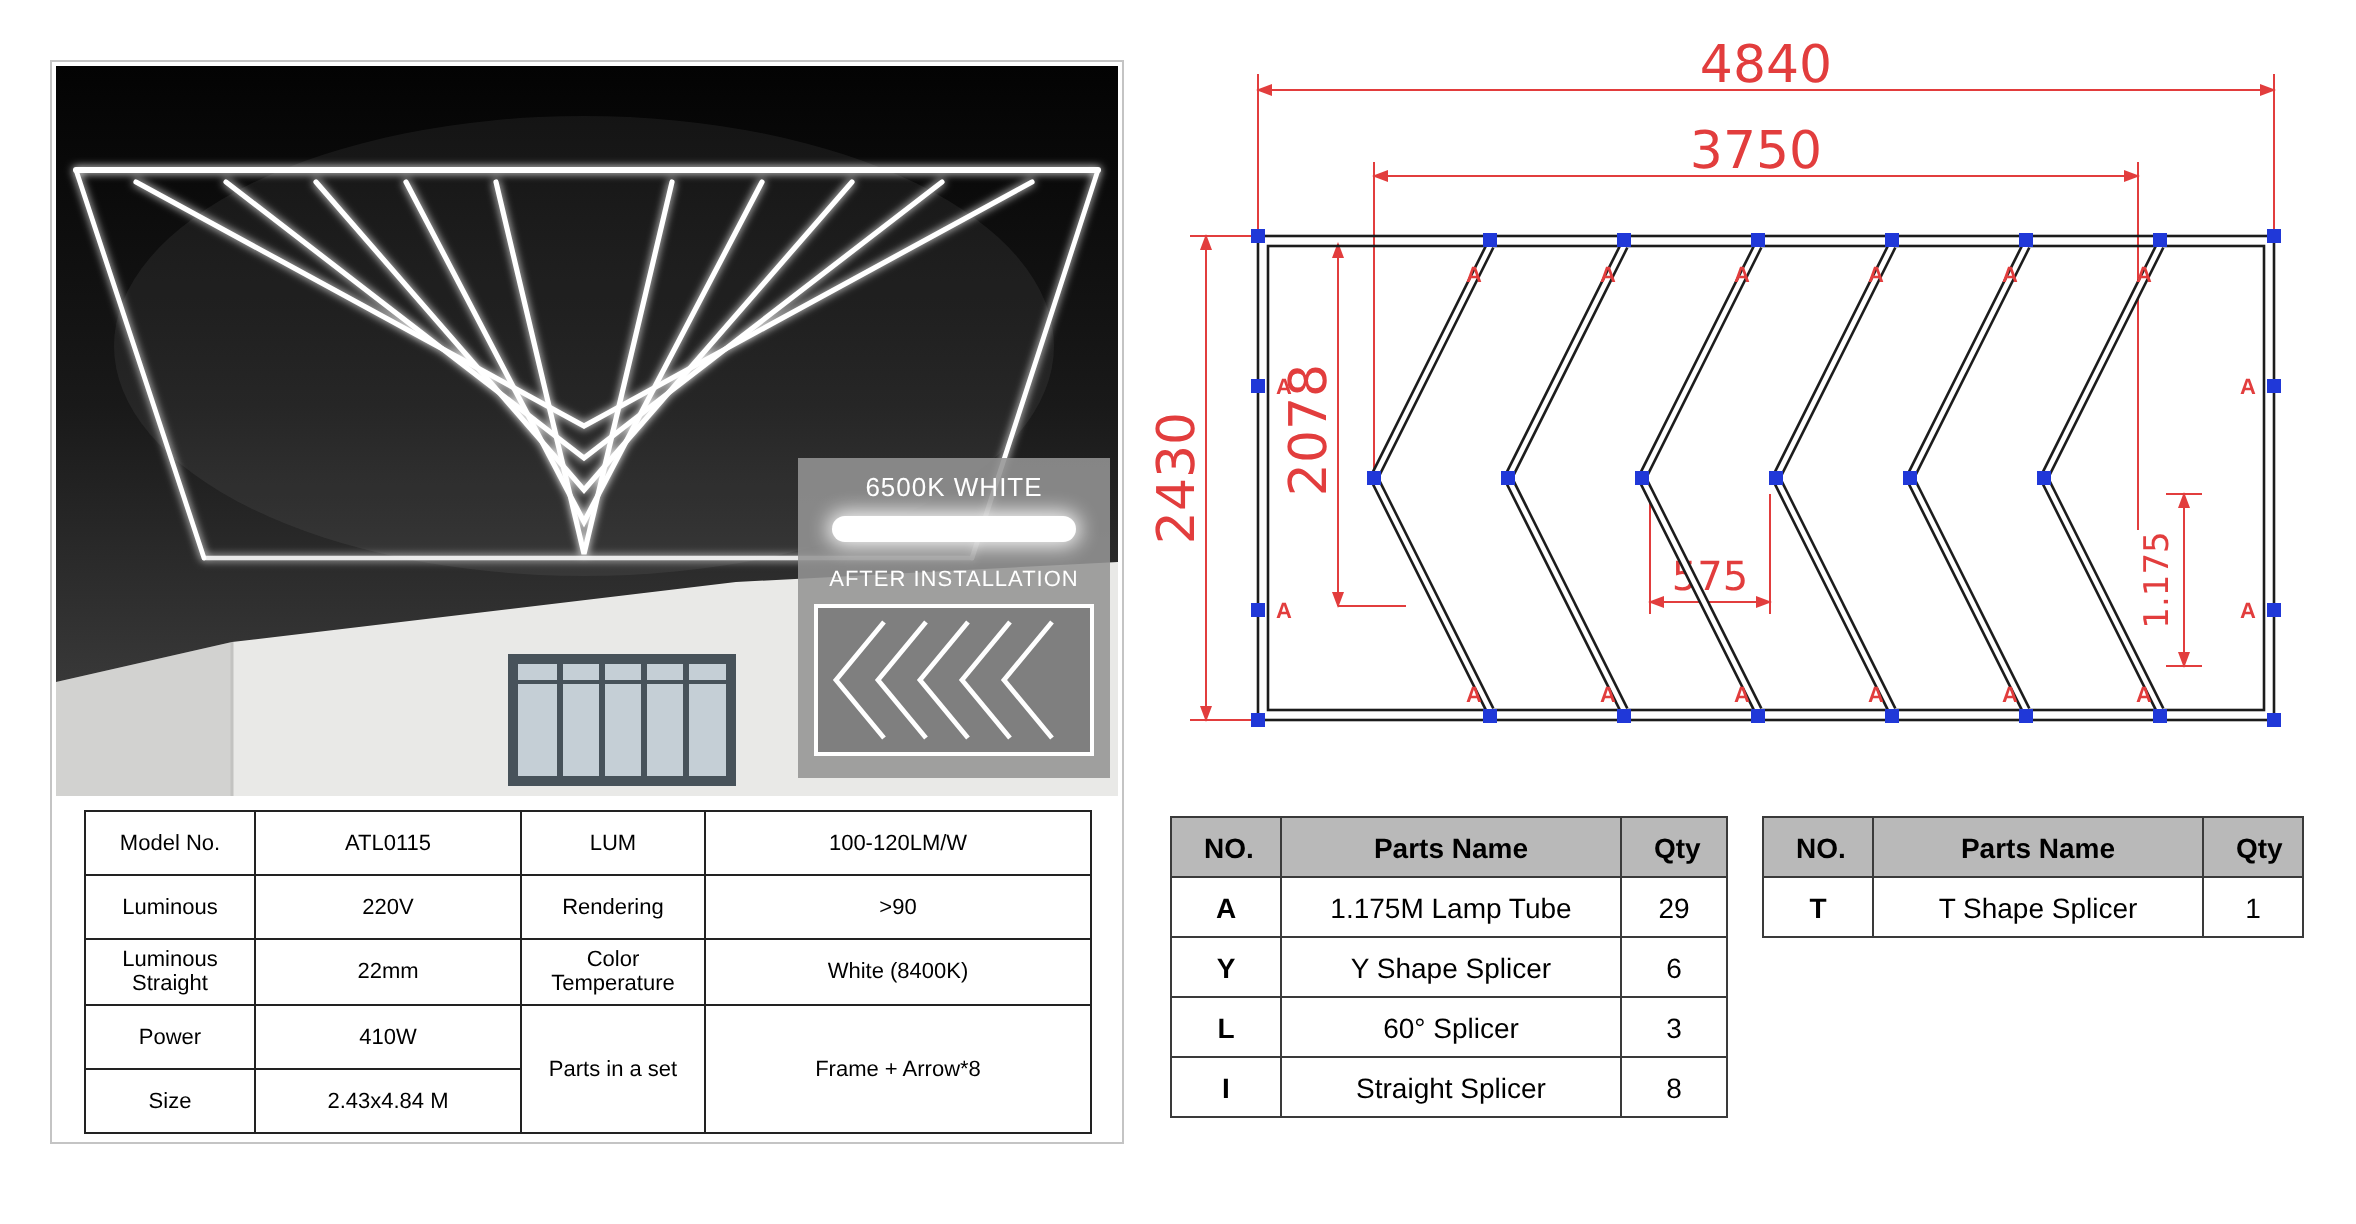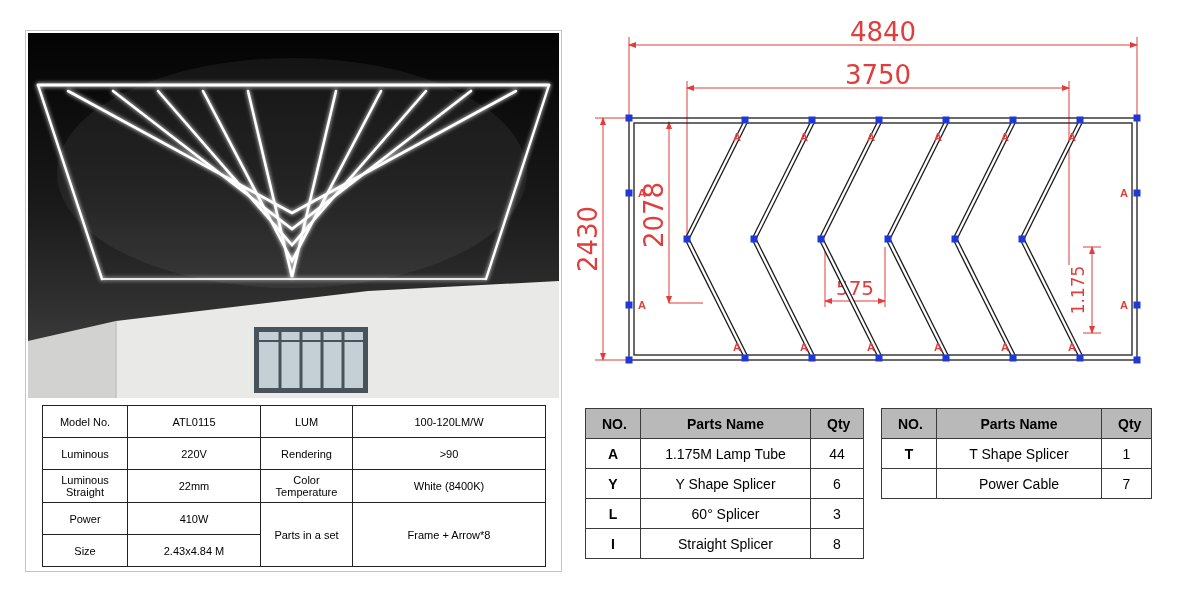--- a/index.html
+++ b/index.html
@@ -96,20 +96,36 @@
           <polyline points="521,52 458,246" stroke-width="2.4"></polyline>
           <polyline points="74,246 458,246" stroke-width="2.2" opacity="0.85"></polyline>
           <polyline points="40,58 264,180 488,58" stroke-width="2.6"></polyline>
           <polyline points="85,58 264,196 443,58" stroke-width="2.6"></polyline>
           <polyline points="130,58 264,212 398,58" stroke-width="2.6"></polyline>
           <polyline points="175,58 264,228 353,58" stroke-width="2.6"></polyline>
           <polyline points="220,58 264,244 308,58" stroke-width="2.6"></polyline>
         </g>
       </svg>
 
+      <div class="photo-overlay">
+        <div class="badge-temp">6500K WHITE</div>
+        <div class="led-pill"></div>
+        <div class="after-label">AFTER INSTALLATION</div>
+        <div class="pattern-box">
+          <svg width="134" height="70" viewBox="0 0 134 70">
+            <g stroke="#ffffff" stroke-width="2.4" fill="none">
+              <polyline points="32,6 8,35 32,64"></polyline>
+              <polyline points="53,6 29,35 53,64"></polyline>
+              <polyline points="74,6 50,35 74,64"></polyline>
+              <polyline points="95,6 71,35 95,64"></polyline>
+              <polyline points="116,6 92,35 116,64"></polyline>
+            </g>
+          </svg>
+        </div>
+      </div>
     </div>
 
     <table class="spec-table">
       <colgroup>
           <col style="width:85px">
           <col style="width:133px">
           <col style="width:92px">
           <col style="width:193px">
         </colgroup>
       <tbody>
@@ -296,21 +312,21 @@
       </colgroup>
     <tbody>
         <tr>
       <th>NO.</th>
       <th>Parts Name</th>
       <th>Qty</th>
     </tr>
     <tr>
       <td style="font-weight:bold">A</td>
       <td>1.175M Lamp Tube</td>
-      <td>44</td>
+      <td>29</td>
     </tr>
     <tr>
       <td style="font-weight:bold">Y</td>
       <td>Y Shape Splicer</td>
       <td>6</td>
     </tr>
     <tr>
       <td style="font-weight:bold">L</td>
       <td>60° Splicer</td>
       <td>3</td>
@@ -333,21 +349,16 @@
         <tr>
       <th>NO.</th>
       <th>Parts Name</th>
       <th>Qty</th>
     </tr>
     <tr>
       <td style="font-weight:bold">T</td>
       <td>T Shape Splicer</td>
       <td>1</td>
     </tr>
-    <tr>
-      <td></td>
-      <td>Power Cable</td>
-      <td>7</td>
-    </tr>
   </tbody>
     </table>
 
 </div>
 
 </body></html>

